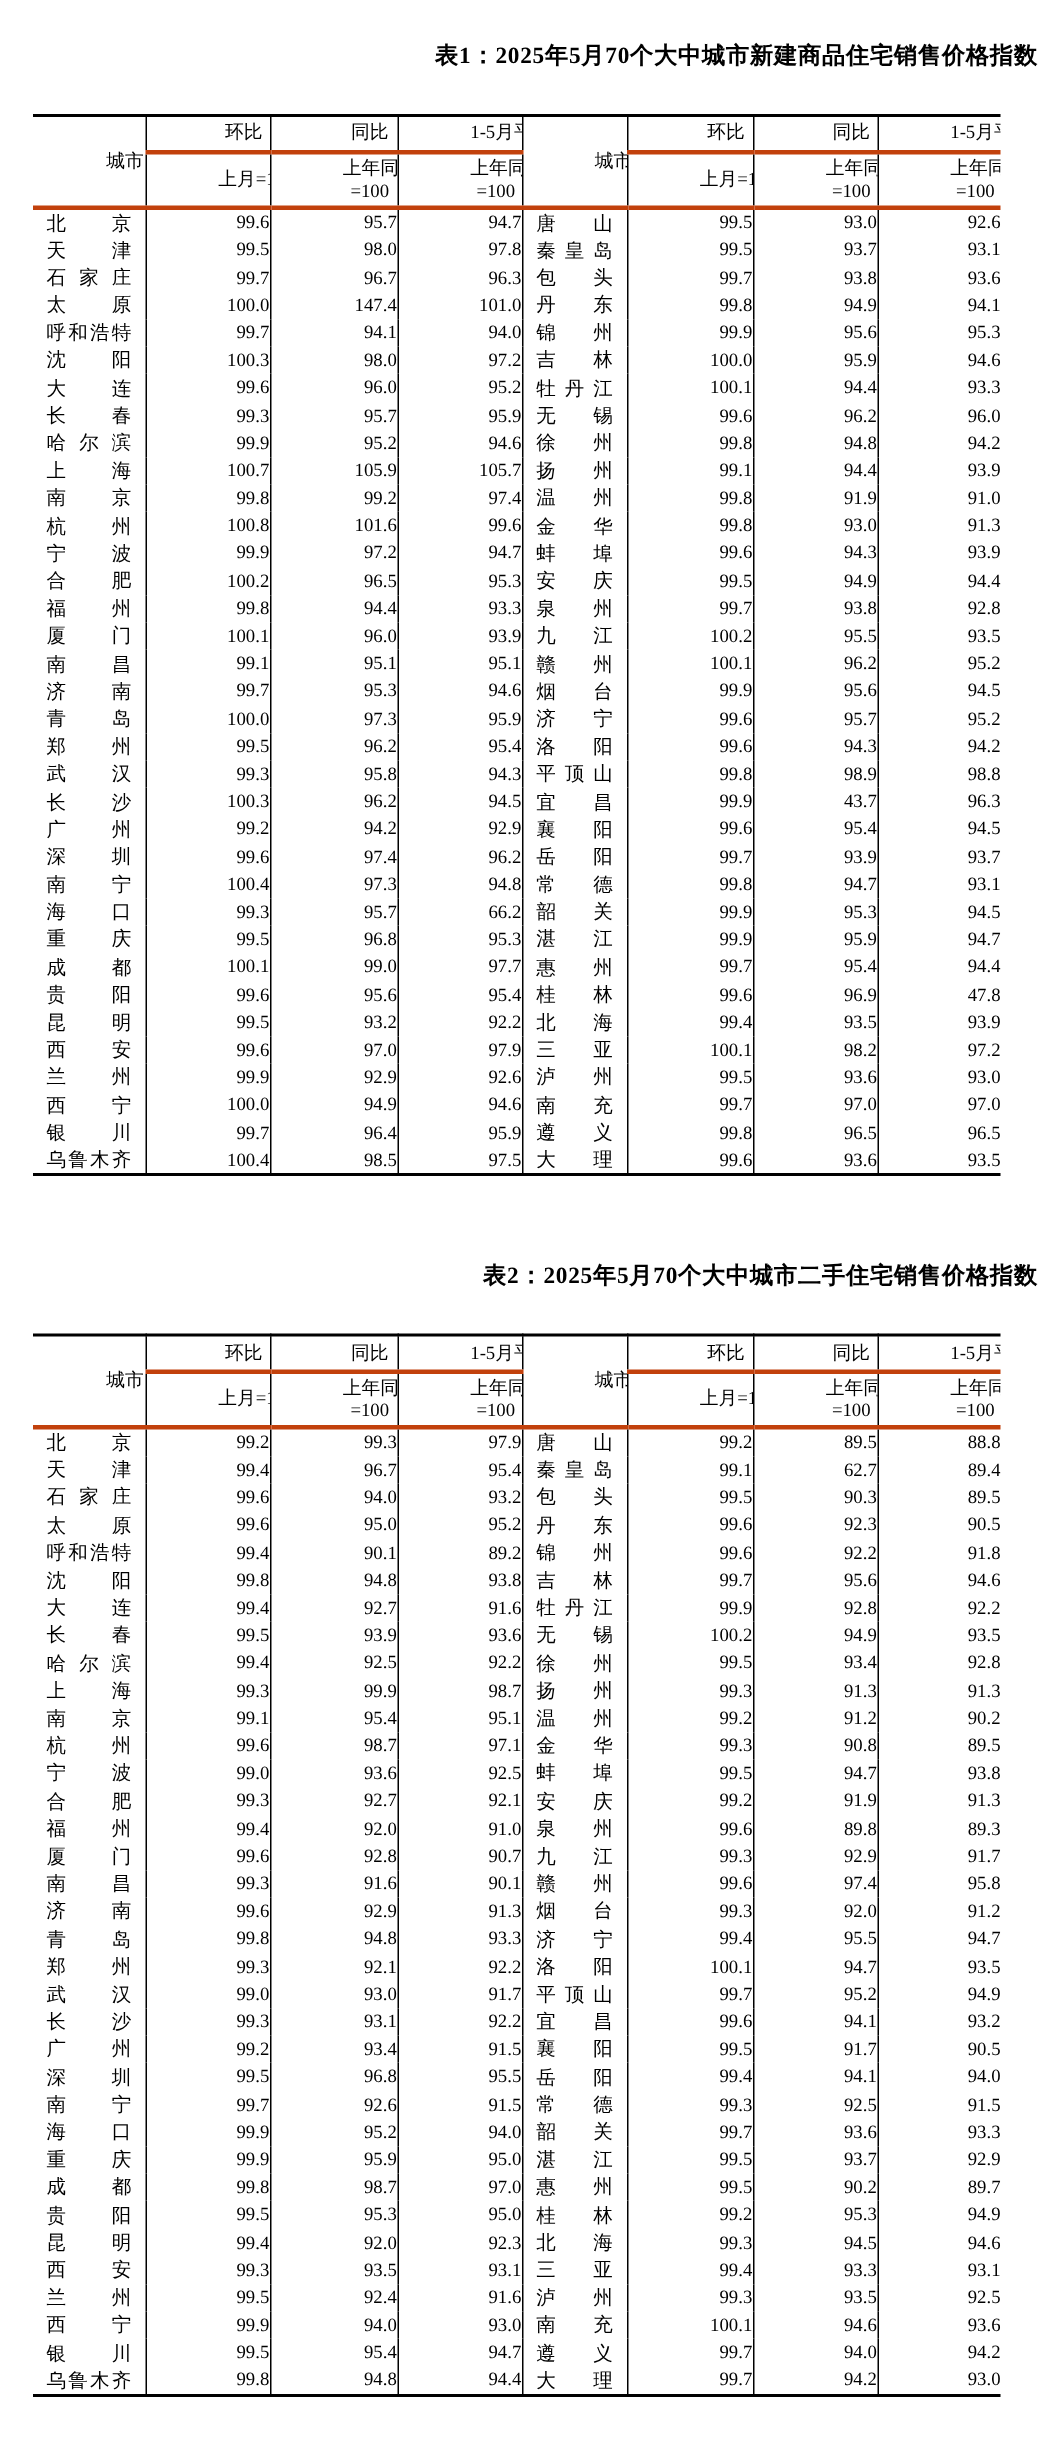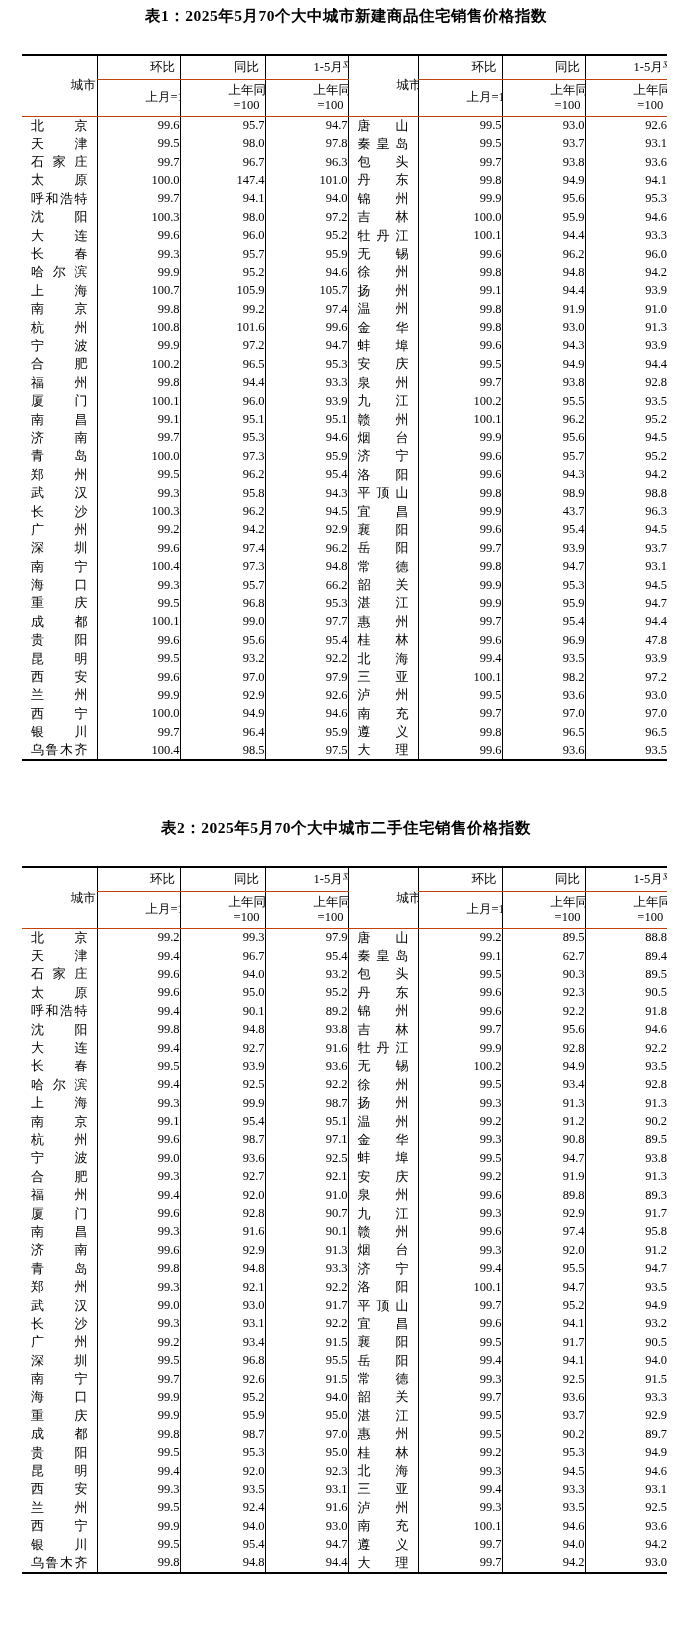--- a/index.html
+++ b/index.html
@@ -14,41 +14,41 @@
     font-family: "Liberation Serif", "DejaVu Serif", serif;
     overflow: hidden;
   }
   .doc-title {
     text-align: center;
     font-weight: bold;
     font-size: 15.5px;
     line-height: 19px;
     letter-spacing: 0.5px;
   }
-  .title1 { padding-top: 6px; }
-  .title2 { margin-top: 57px; }
+  .title1 { padding-top: 28px; text-align: right; }
+  .title2 { margin-top: 57px; text-align: right; }
   table.idx {
     border-collapse: collapse;
     table-layout: fixed;
     margin-left: 22px;
     margin-top: 29px;
     border-top: 2.5px solid #000;
     border-bottom: 2.5px solid #000;
     width: 645px;
   }
   table.idx th, table.idx td {
     padding: 0;
     font-weight: normal;
     font-size: 12.5px;
     overflow: hidden;
     white-space: nowrap;
   }
   table.idx thead th {
     text-align: center;
-    border-bottom: 1px solid #c2410c;
+    border-bottom: 3px solid #c2410c;
     line-height: 15px;
     padding-left: 48px;
   }
   tr.hr1 { height: 24px; }
   tr.hr2 { height: 37px; margin-top: 36px; }
   table.idx tbody tr { height: 18.4px; }
   .vl { border-left: 1px solid #000; }
   td.num {
     text-align: right;
     padding-right: 11px;

